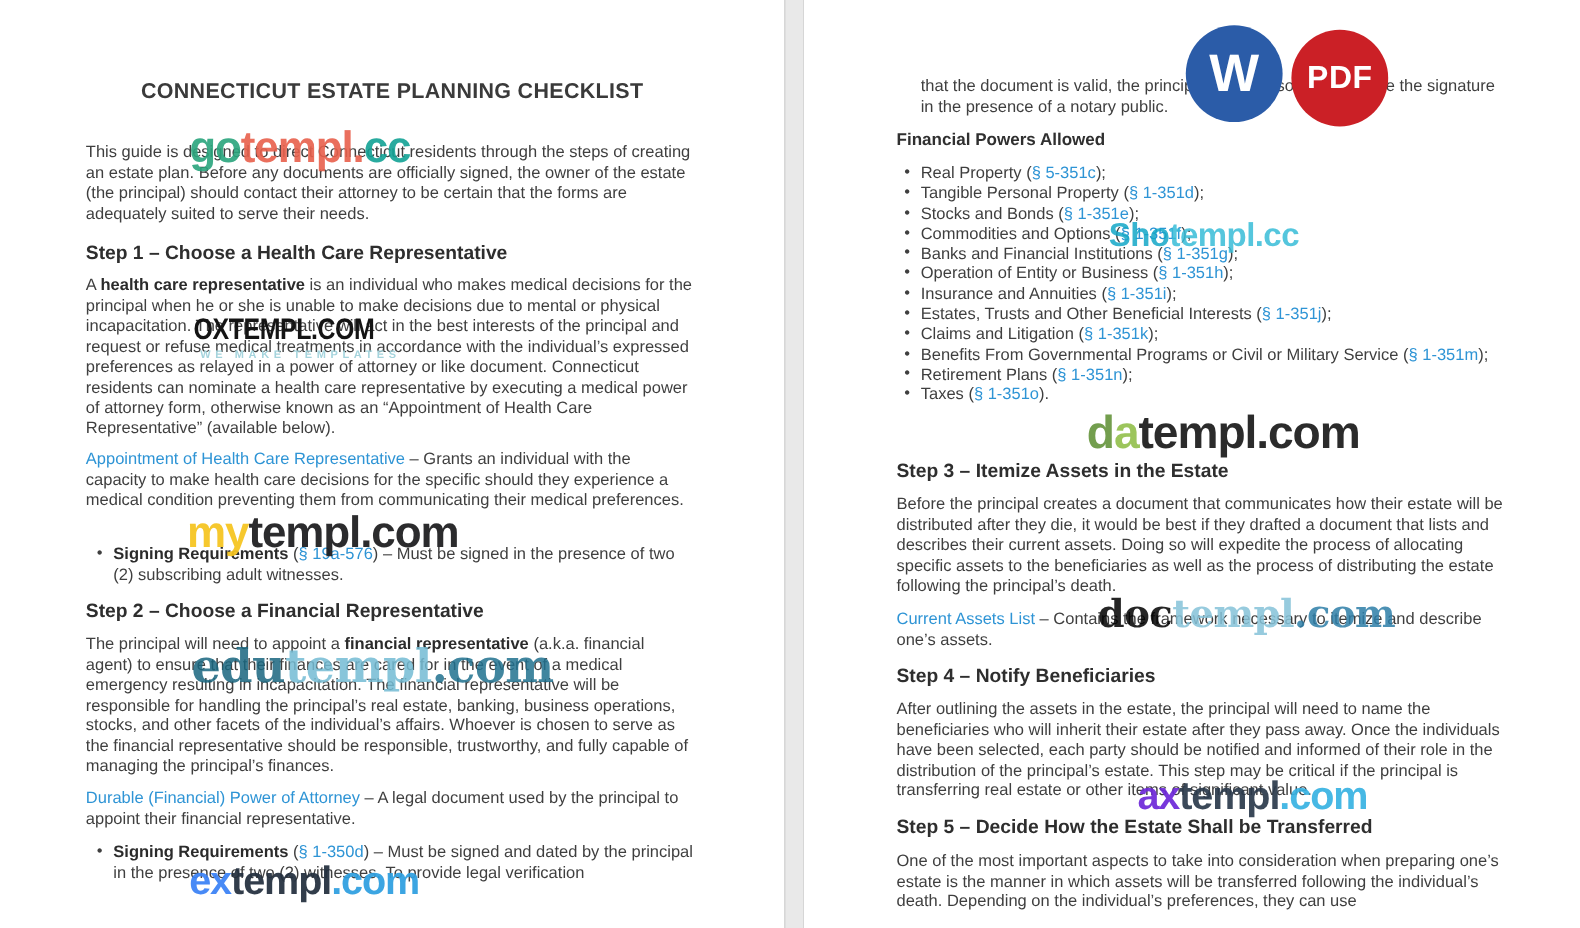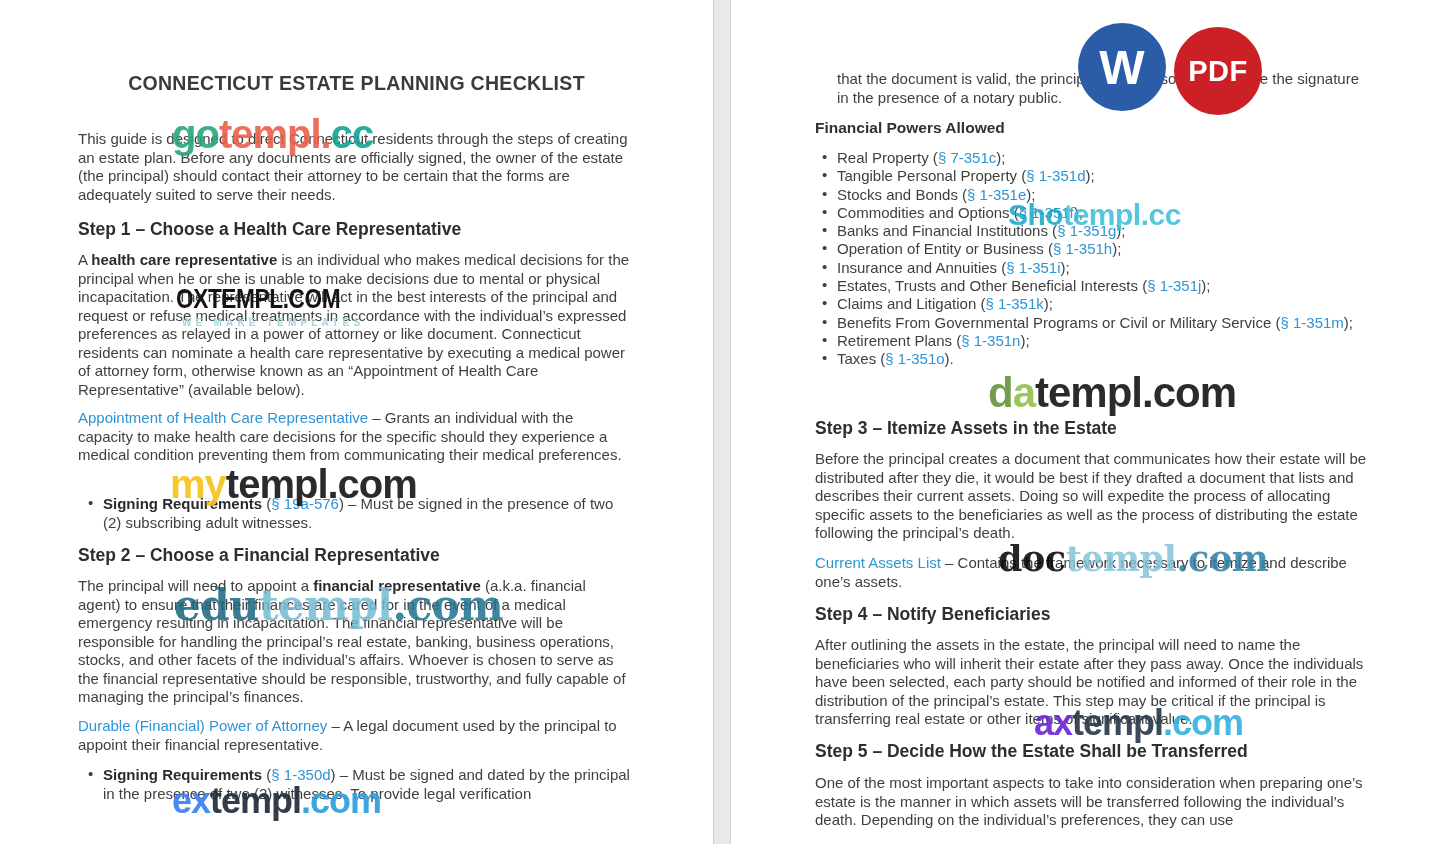--- a/index.html
+++ b/index.html
@@ -68,21 +68,21 @@
 </div>
 
 <div class="gutter"></div>
 
 <div class="page page-right">
   <p class="para" style="top:70px;left:106px;width:522px">that the document is valid, the principal should also acknowledge the signature in the presence of a notary public.</p>
 
   <div class="sub" style="top:119px;left:84px">Financial Powers Allowed</div>
 
   <ul class="plist" style="top:149px;left:91px;width:545px">
-      <li><span>Real Property (</span><span class="link">§ 7-351c</span><span>);</span></li>
+      <li><span>Real Property (</span><span class="link">§ 5-351c</span><span>);</span></li>
       <li><span>Tangible Personal Property (</span><span class="link">§ 1-351d</span><span>);</span></li>
       <li><span>Stocks and Bonds (</span><span class="link">§ 1-351e</span><span>);</span></li>
       <li><span>Commodities and Options (</span><span class="link">§ 1-351f</span><span>);</span></li>
       <li><span>Banks and Financial Institutions (</span><span class="link">§ 1-351g</span><span>);</span></li>
       <li><span>Operation of Entity or Business (</span><span class="link">§ 1-351h</span><span>);</span></li>
       <li><span>Insurance and Annuities (</span><span class="link">§ 1-351i</span><span>);</span></li>
       <li><span>Estates, Trusts and Other Beneficial Interests (</span><span class="link">§ 1-351j</span><span>);</span></li>
       <li><span>Claims and Litigation (</span><span class="link">§ 1-351k</span><span>);</span></li>
       <li><span>Benefits From Governmental Programs or Civil or Military Service (</span><span class="link">§ 1-351m</span><span>);</span></li>
       <li><span>Retirement Plans (</span><span class="link">§ 1-351n</span><span>);</span></li>

